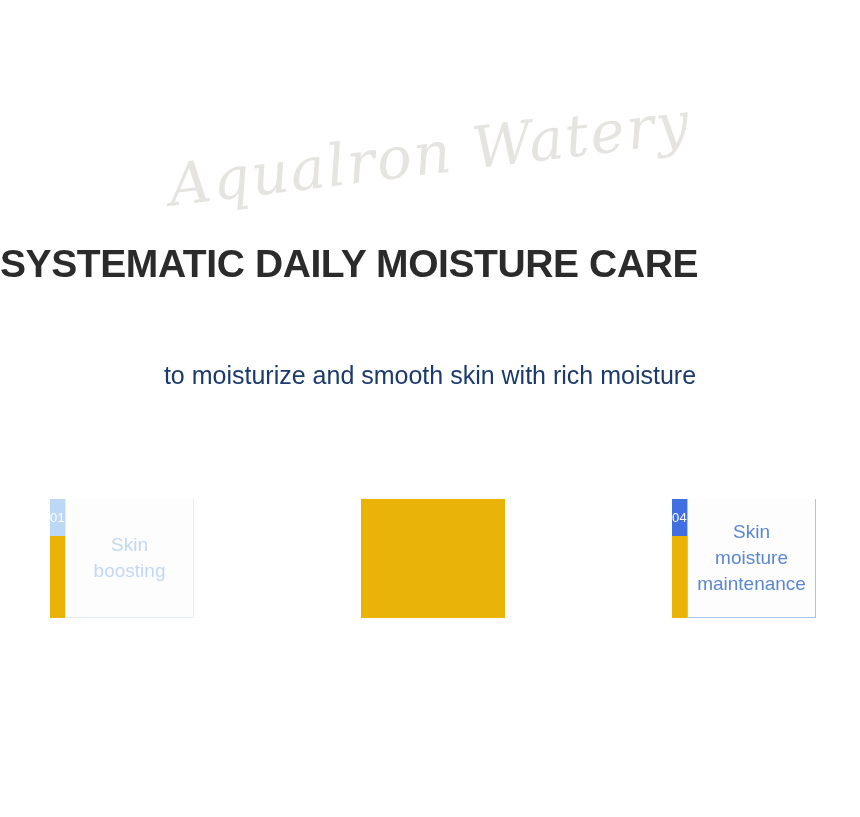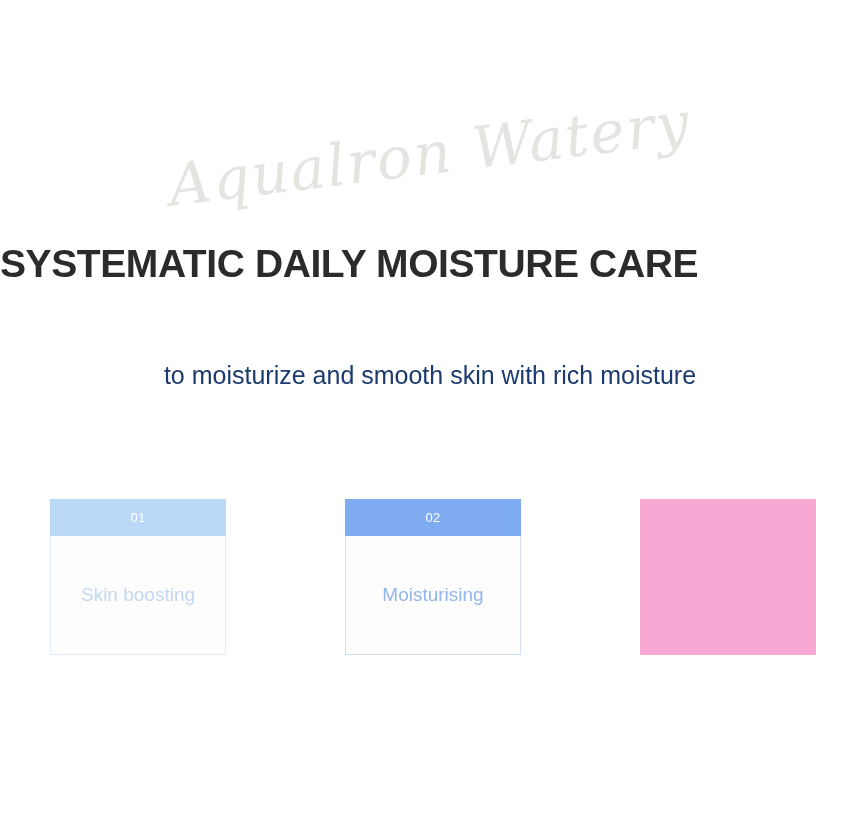--- a/index.html
+++ b/index.html
@@ -82,25 +82,25 @@
   
   .cards {
     position: absolute;
     left: 50px;
     top: 499px;
     width: 766px;
     display: flex;
     justify-content: space-between;
   }
   .card {
-    width: 176px;
+    width: 144px;
     box-sizing: border-box;
-    background: #f9a8d4;
+    background: #eab308;
     display: flex;
-    flex-direction: column;
+    flex-direction: row;
   }
   .card-header {
     height: 37px;
     line-height: 37px;
     text-align: center;
     color: #ffffff;
     font-size: 13px;
     font-weight: 400;
     letter-spacing: 0.3px;
   }
@@ -135,24 +135,24 @@
     <span class="line">to moisturize and smooth skin with rich moisture</span>
   </div>
 
   <div class="cards">
 
     <div class="card">
       <div class="card-header" style="background: rgb(188, 216, 247);">01</div>
       <div class="card-body" style="color: rgb(194, 216, 242); border-color: rgb(226, 237, 251);">Skin boosting</div>
     </div>
 
-    <div class="card">
-      <div class="card-header" style="background: rgb(127, 172, 240);">02</div>
-      <div class="card-body" style="color: rgb(147, 182, 232); border-color: rgb(207, 224, 248);">Moisturising</div>
-    </div>
 
     <div class="card">
     </div>
 
+    <div class="card">
+      <div class="card-header" style="background: rgb(63, 111, 224);">04</div>
+      <div class="card-body" style="color: rgb(91, 135, 208); border-color: rgb(170, 196, 234);">Skin moisture maintenance</div>
+    </div>
 
   </div>
 
 </div>
 
 </body></html>

